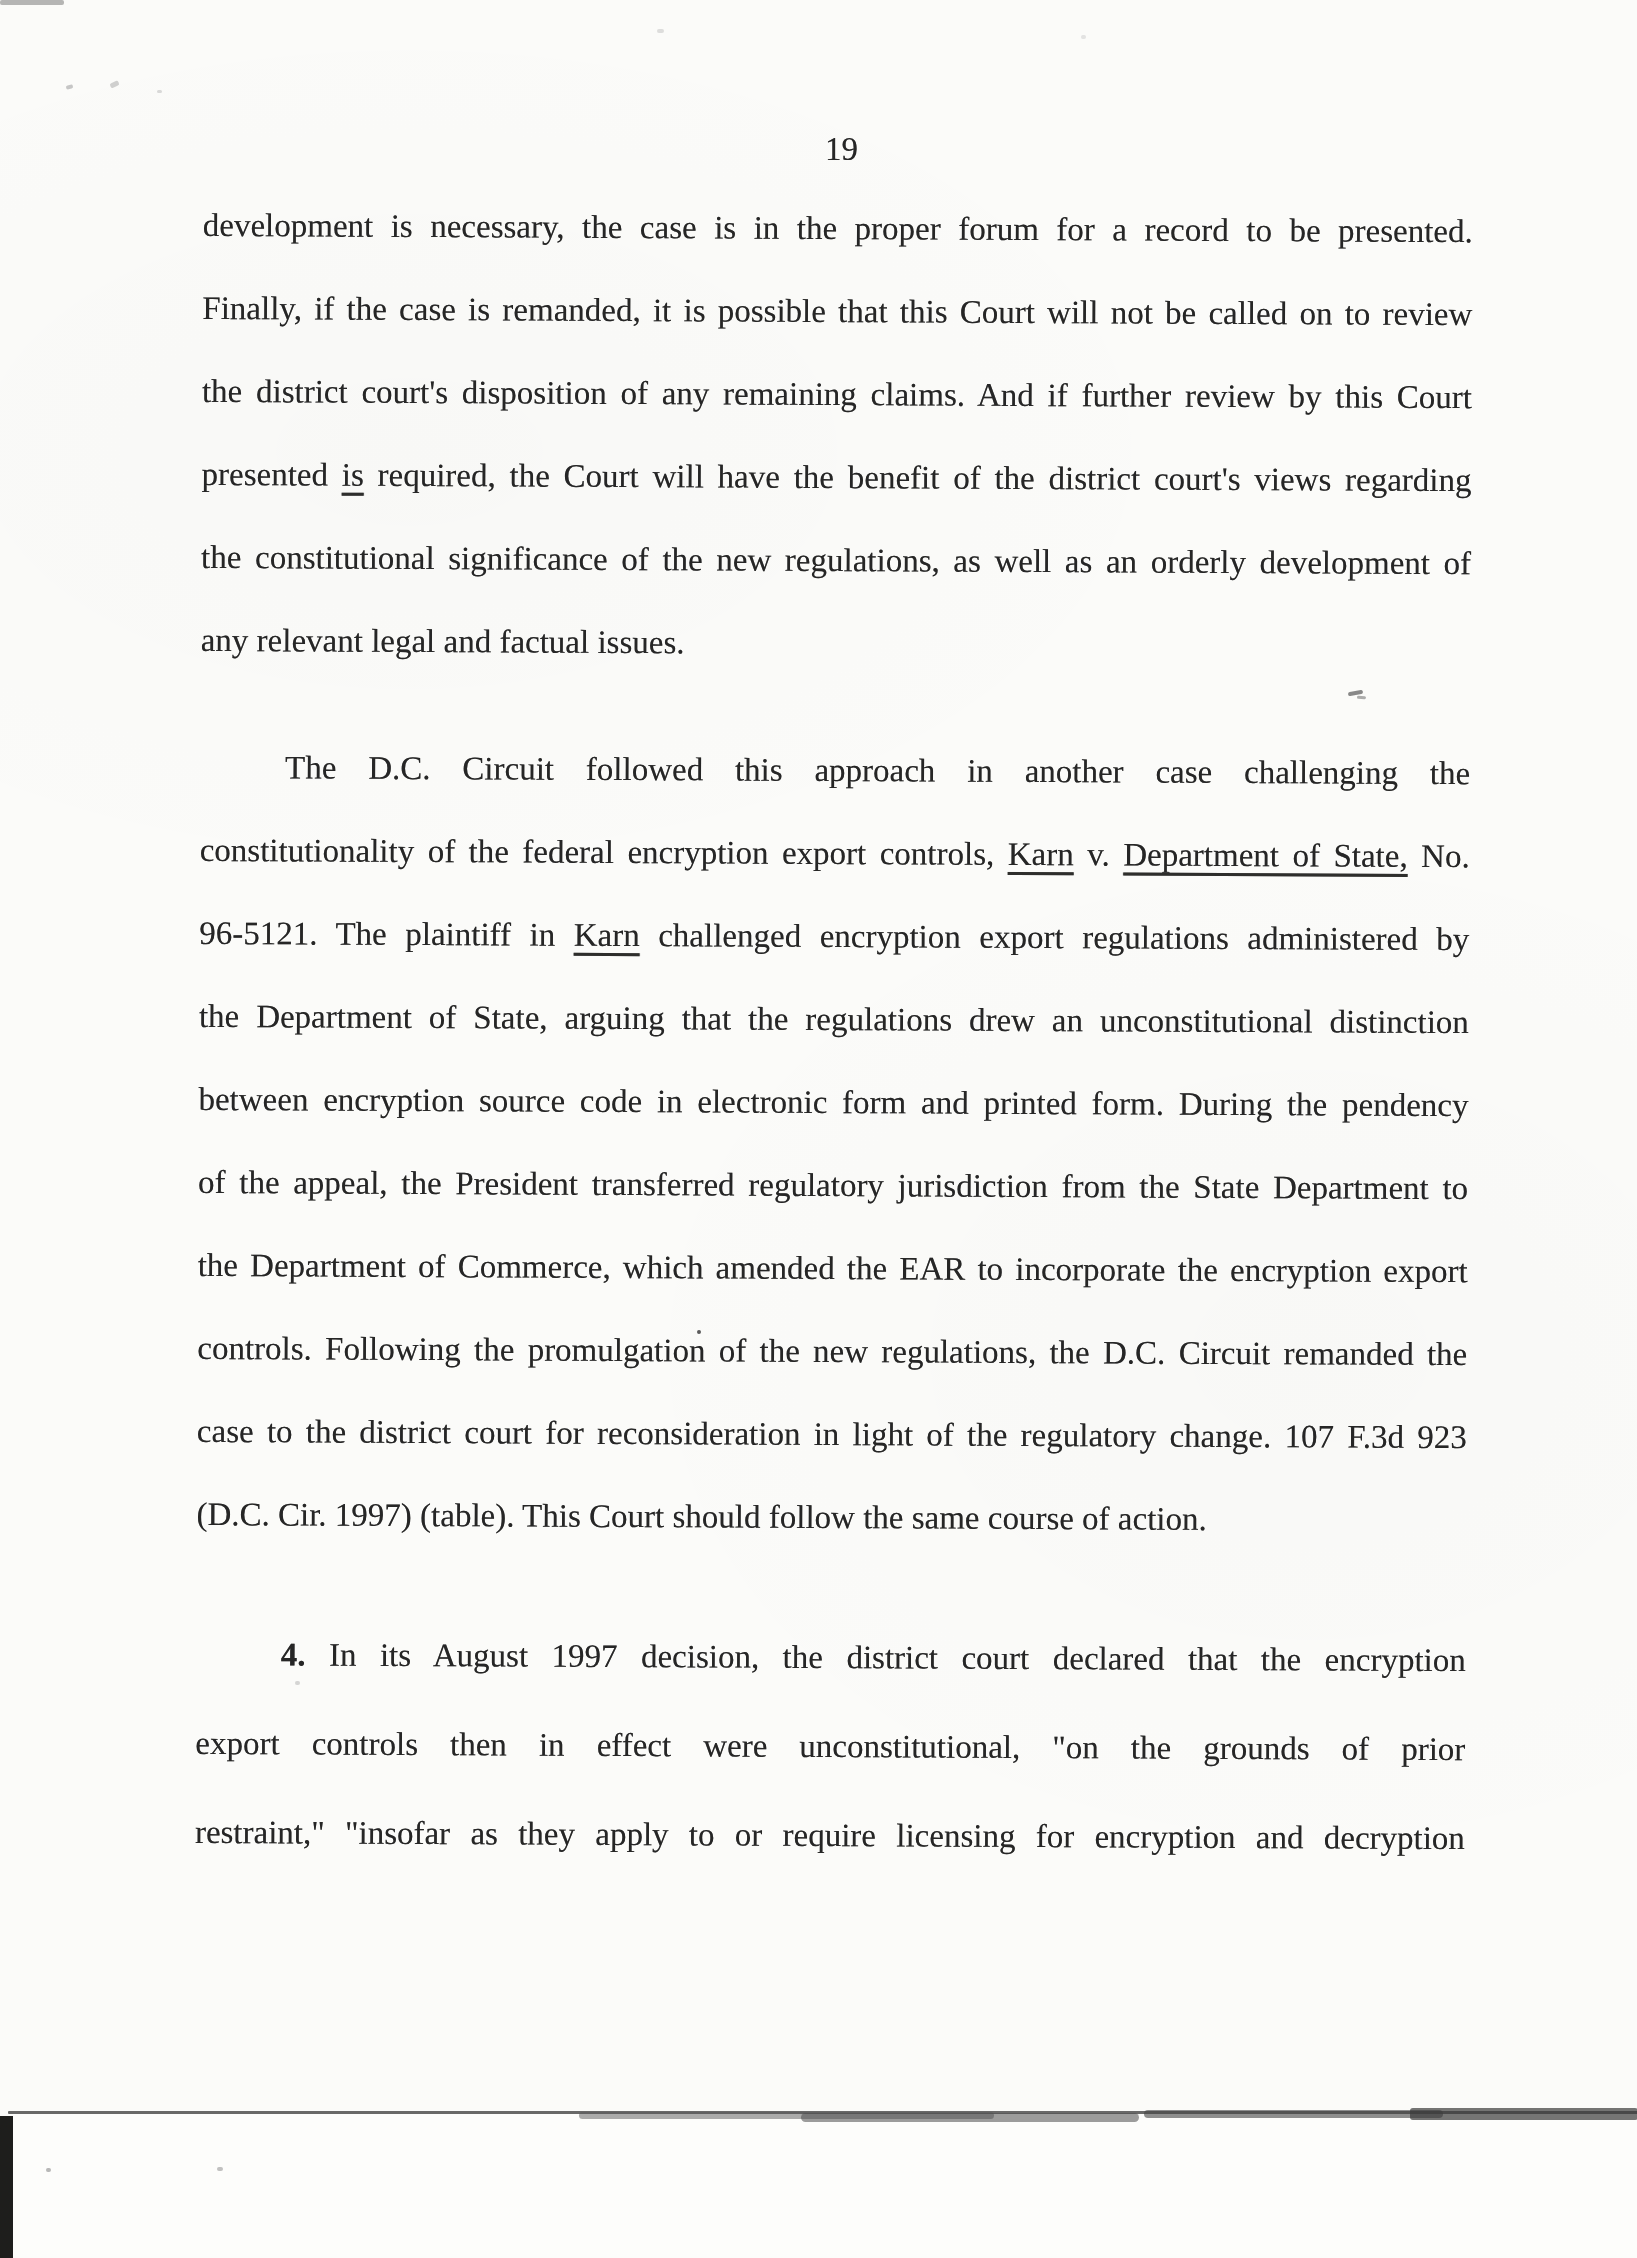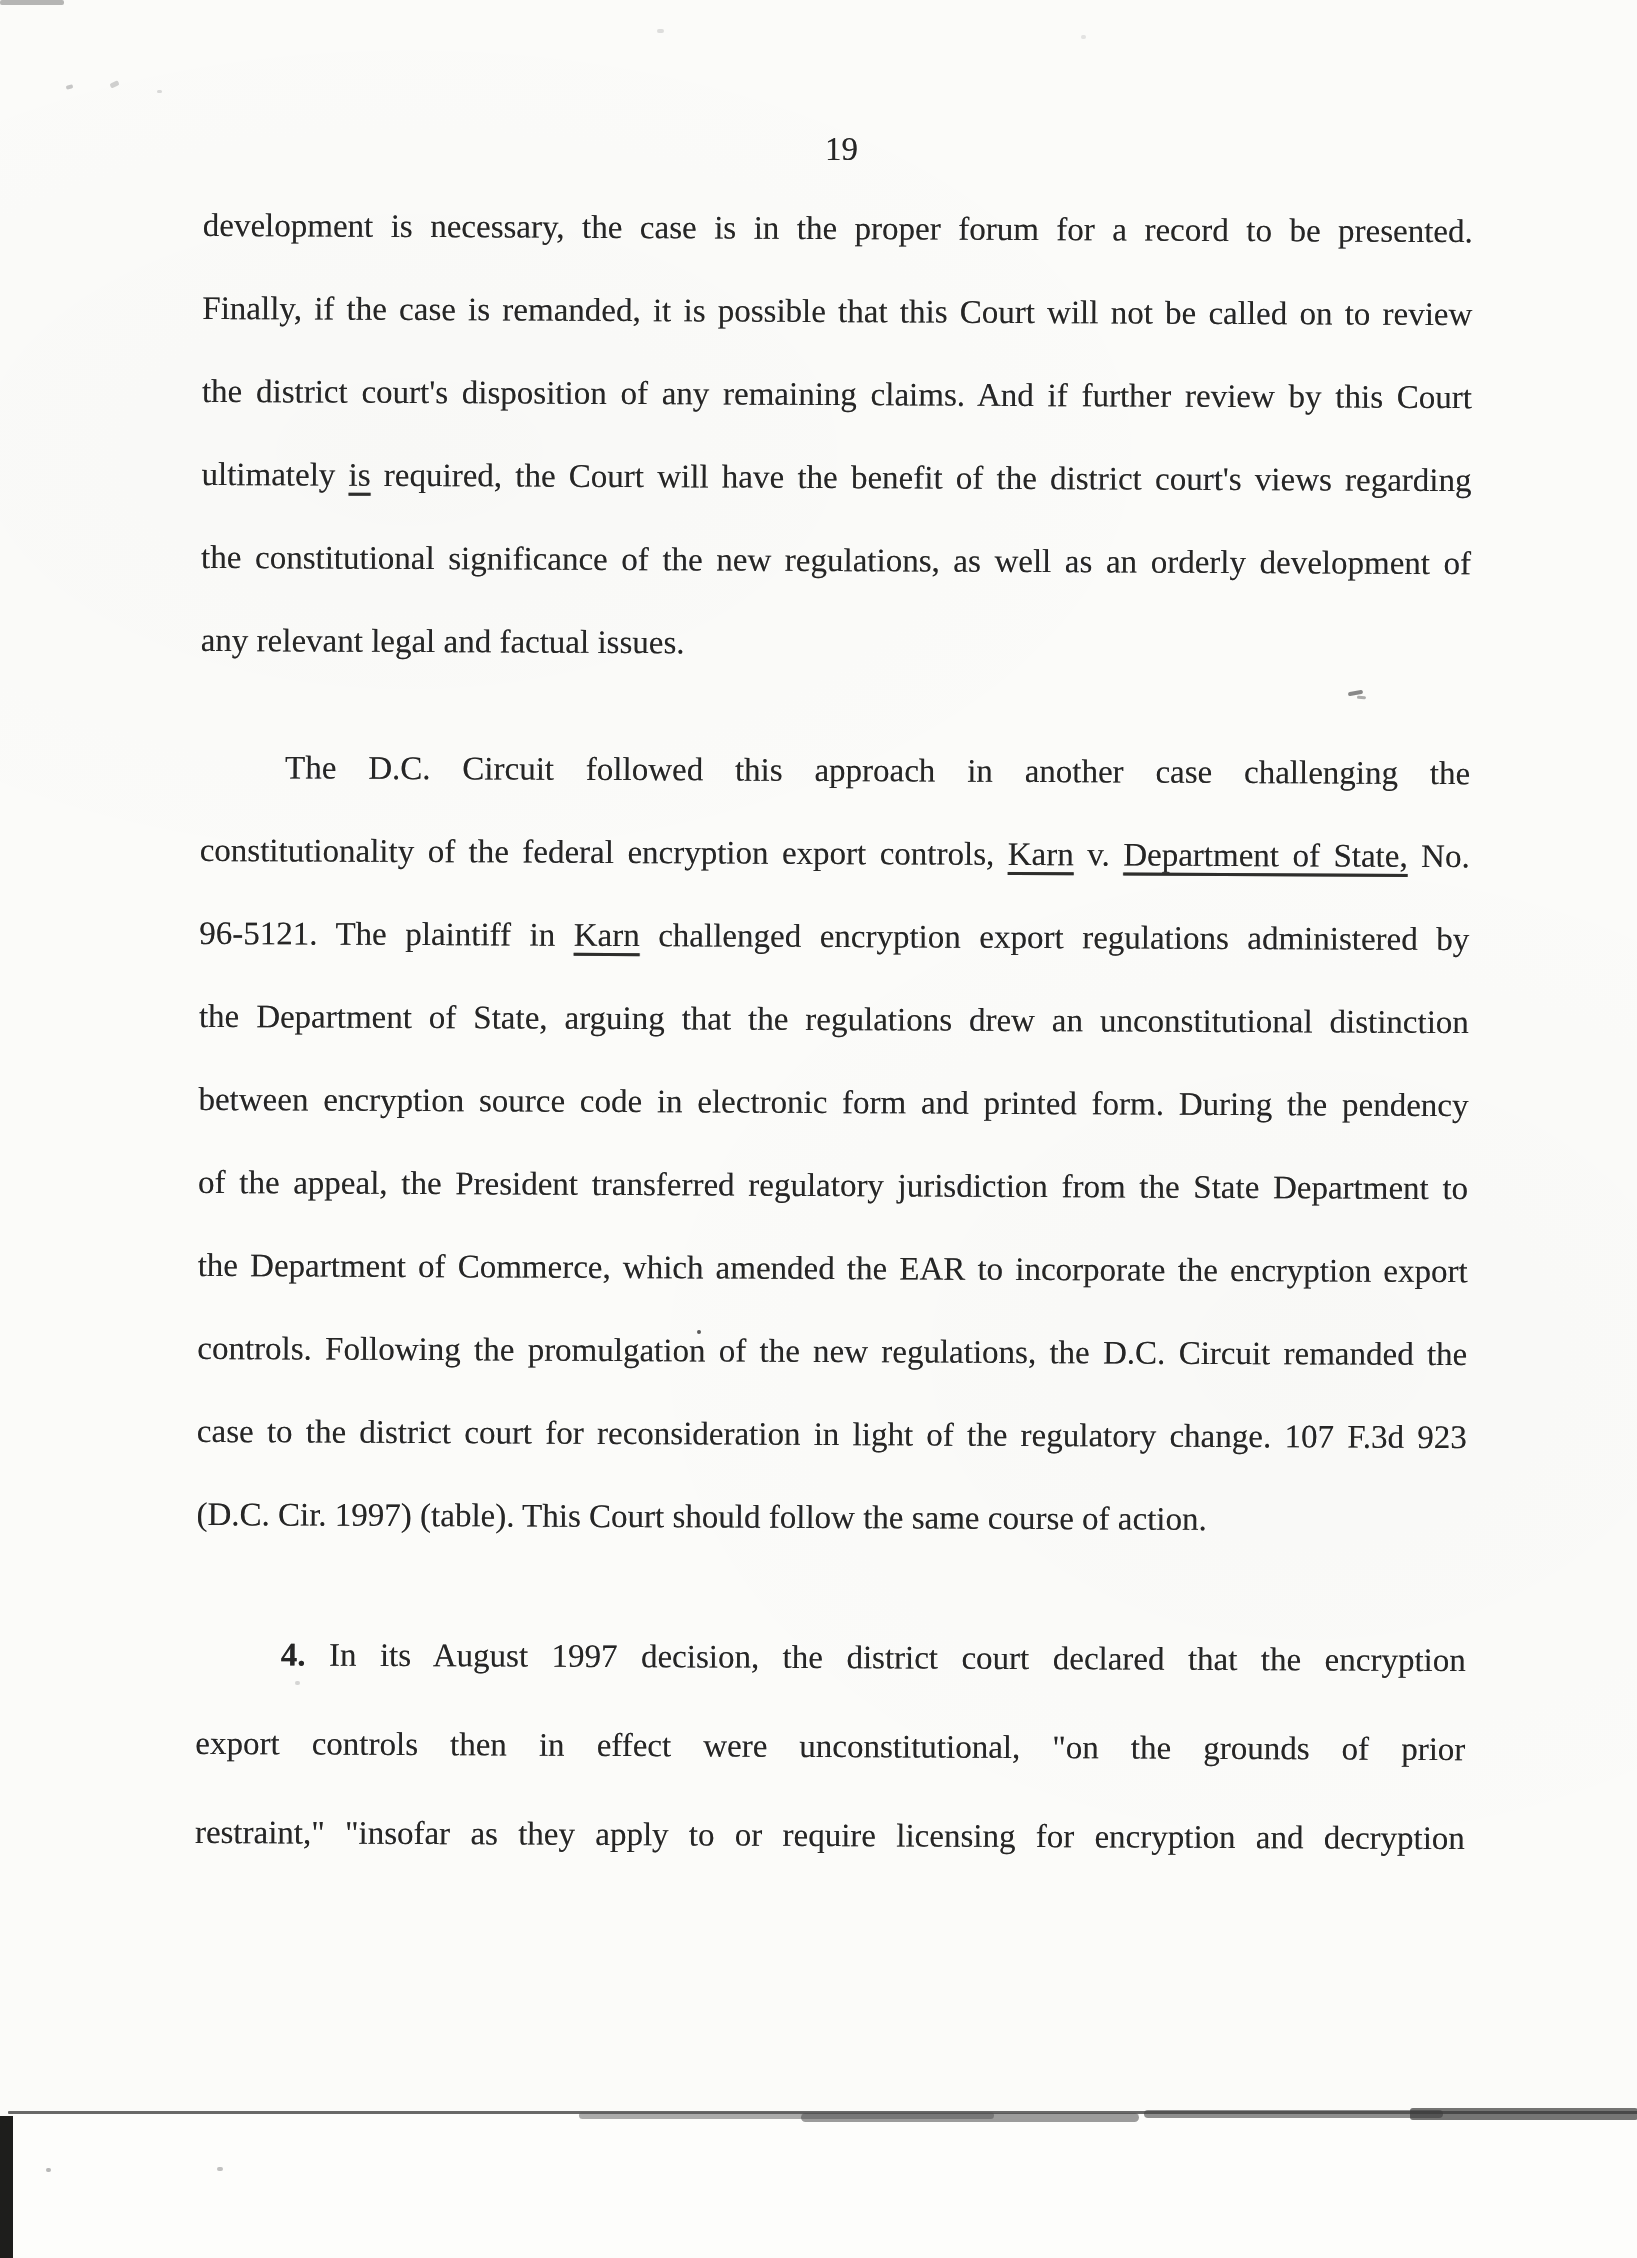--- a/index.html
+++ b/index.html
@@ -62,21 +62,21 @@
 </head>
 <body>
 
 <div class="page">
   <div class="page-number">19</div>
   <div class="doc-body">
       <div class="para para-1">
         <div class="line jl"><span>development is necessary, the case is in the proper forum for a record to be presented.</span></div>
         <div class="line jl"><span>Finally, if the case is remanded, it is possible that this Court will not be called on to review</span></div>
         <div class="line jl"><span>the district court's disposition of any remaining claims. And if further review by this Court</span></div>
-        <div class="line jl"><span>ultimately </span><span class="u">is</span><span> required, the Court will have the benefit of the district court's views regarding</span></div>
+        <div class="line jl"><span>presented </span><span class="u">is</span><span> required, the Court will have the benefit of the district court's views regarding</span></div>
         <div class="line jl"><span>the constitutional significance of the new regulations, as well as an orderly development of</span></div>
         <div class="line ll"><span>any relevant legal and factual issues.</span></div>
       </div>
       <div class="para para-2">
         <div class="line jl ind"><span>The D.C. Circuit followed this approach in another case challenging the</span></div>
         <div class="line jl"><span>constitutionality of the federal encryption export controls, </span><span class="u">Karn</span><span> v. </span><span class="u">Department of State,</span><span> No.</span></div>
         <div class="line jl"><span>96-5121. The plaintiff in </span><span class="u">Karn</span><span> challenged encryption export regulations administered by</span></div>
         <div class="line jl"><span>the Department of State, arguing that the regulations drew an unconstitutional distinction</span></div>
         <div class="line jl"><span>between encryption source code in electronic form and printed form. During the pendency</span></div>
         <div class="line jl"><span>of the appeal, the President transferred regulatory jurisdiction from the State Department to</span></div>

